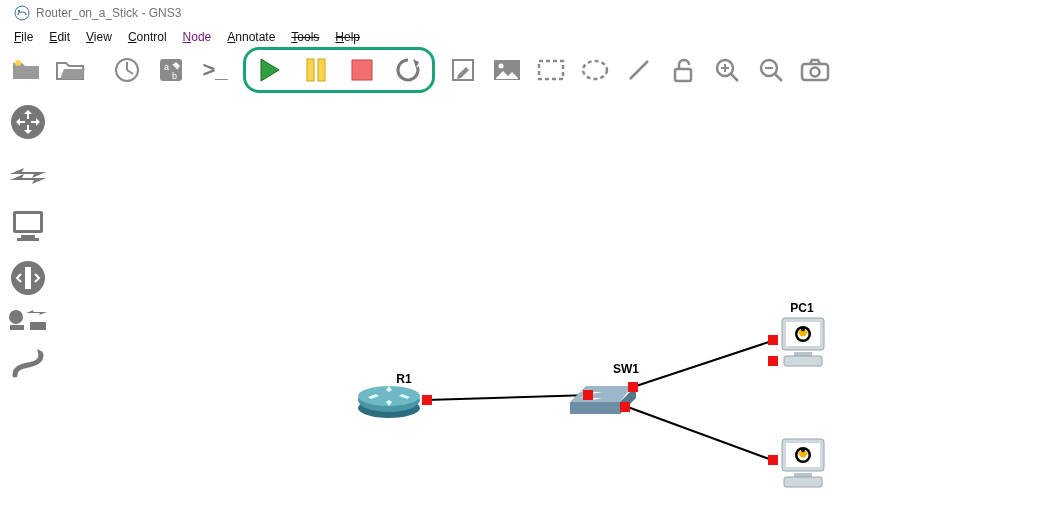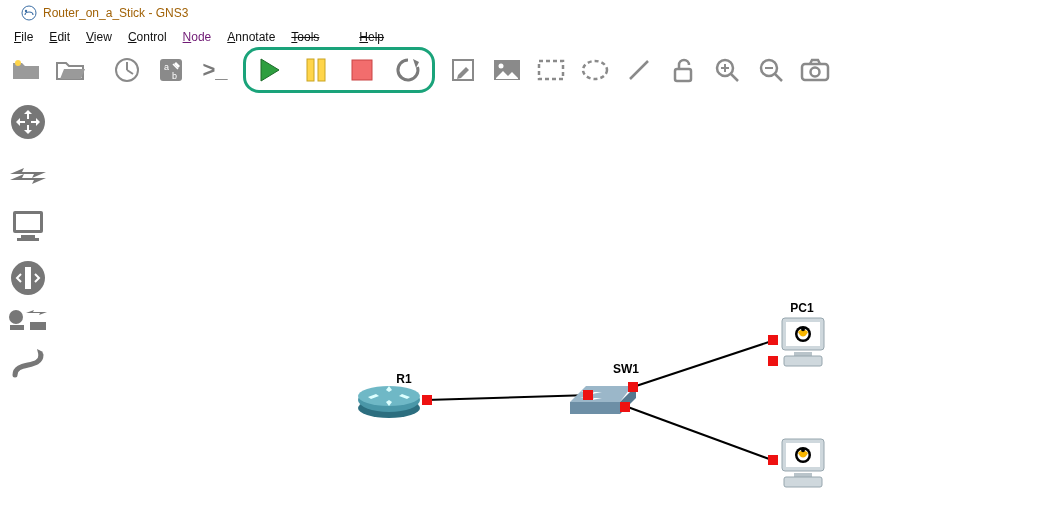--- a/index.html
+++ b/index.html
@@ -1,18 +1,18 @@
 <!DOCTYPE html>
 <html><head>
 <meta charset="utf-8">
 <style>
   html,body{margin:0;padding:0;font-family:"Segoe UI",Tahoma,sans-serif;font-size:12px;background:#fff;color:#222;}
   .window{width:1051px;height:525px;position:relative;background:#fff;overflow:hidden;}
   
-  .titlebar{height:26px;display:flex;align-items:center;padding:0 21px;background:#fff;color:#a16207;font-size:12px;}
+  .titlebar{height:26px;display:flex;align-items:center;padding:0 14px;background:#fff;color:#737373;font-size:12px;}
   .titlebar .app-icon{width:16px;height:16px;margin-right:6px;display:flex;align-items:center;justify-content:center;}
   
   .menubar{height:20px;display:flex;align-items:flex-end;gap:0;padding:0 6px;background:#fff;}
   .menu-item{padding:2px 8px;color:#111;cursor:default;}
   .menu-item[data-disabled="true"]{color:#701a75;}
   .menu-item .ul{text-decoration:underline;}
   
   .toolbar{height:48px;display:flex;align-items:center;gap:12px;padding:0 10px;background:#fff;}
   .tbtn{width:32px;height:32px;display:flex;align-items:center;justify-content:center;color:#6e6e6e;}
   .tb-sep{width:1px;height:32px;}
@@ -49,21 +49,21 @@
   </div>
 
   <div class="menubar">
     <div class="menu-item"><span class="ul">F</span><span>ile</span></div>
     <div class="menu-item"><span class="ul">E</span>dit</div>
     <div class="menu-item"><span class="ul">V</span>iew</div>
     <div class="menu-item"><span class="ul">C</span>ontrol</div>
     <div class="menu-item" data-disabled="true"><span class="ul">N</span>ode</div>
     <div class="menu-item"><span class="ul">A</span>nnotate</div>
     <div class="menu-item" style="text-decoration:line-through;"><span class="ul">T</span>ools</div>
-    <div class="menu-item" style="text-decoration:line-through;margin-left:24px;"><span class="ul">H</span>elp</div>
+    <div class="menu-item" style="text-decoration:line-through;"><span class="ul">H</span>elp</div>
   </div>
 
   <div class="toolbar">
     <div class="tbtn" title="New project">
       <svg width="30" height="24" viewBox="0 0 30 24">
           <path d="M2 5h9l3 3h14v13H2z" fill="#9a9a9a"></path>
           <circle cx="7" cy="5" r="3" fill="#ffd54a"></circle>
         </svg>
     </div>
     <div class="tbtn" title="Open project">

